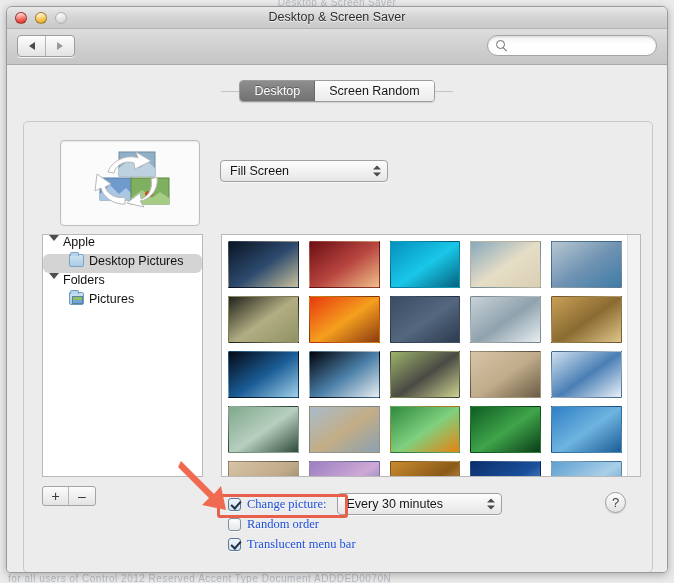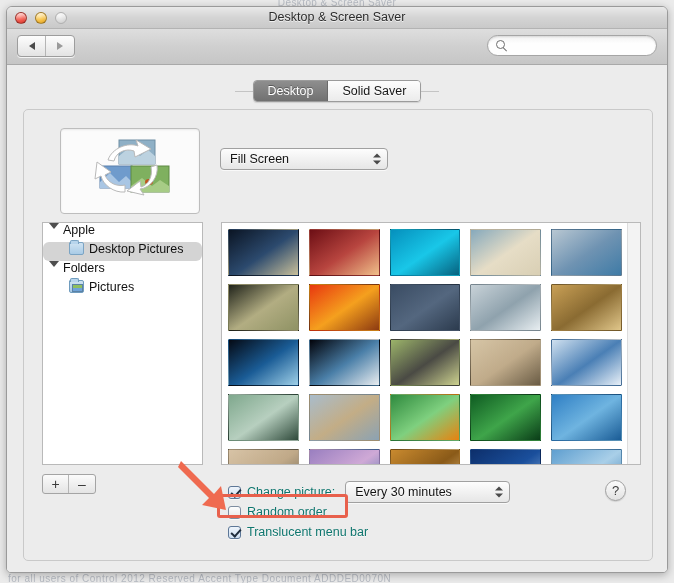--- a/index.html
+++ b/index.html
@@ -142,21 +142,21 @@
   }
   .tab.unsel {
     background: linear-gradient(to bottom,#fdfdfd,#ebebeb);
     color: #161616; text-shadow: 0 1px 0 rgba(255,255,255,.8);
   }
   
   .tabrule { height:1px; background:#c4c4c4; width: 18px; }
 
   
   .content {
-    position: absolute; left: 16px; top: 44px;
+    position: absolute; left: 16px; top: 56px;
     width: 630px; height: 452px;
     background: #ececec;
     border: 1px solid #c9c9c9; border-radius: 5px;
   }
 
   
   .preview-well {
     position: absolute; left: 36px; top: 18px;
     width: 140px; height: 86px;
     background: #fbfbfb;
@@ -287,21 +287,21 @@
   .cbox.on {
     background: linear-gradient(to bottom,#eef4fb,#cfe0f3);
     border-color: #5d7797;
   }
   .cbox.on::after {
     content: ""; position: absolute; left: 4px; top: 0.5px;
     width: 4px; height: 8px;
     border: solid #1f2d3d; border-width: 0 2px 2px 0;
     transform: rotate(42deg);
   }
-  .cblabel { font-size: 12.5px; color: #0f766e; text-shadow: 0 1px 0 rgba(255,255,255,.7); }
+  .cblabel { font-size: 12.5px; color: #1d4ed8; text-shadow: 0 1px 0 rgba(255,255,255,.7); font-family: Liberation Serif, serif; }
 
   
   .annot-box {
     position: absolute;
     border: 3px solid #e8604c; border-radius: 3px;
     pointer-events: none;
   }
   .annot-arrow { position: absolute; pointer-events: none; }
 
   
@@ -346,21 +346,21 @@
       <input type="text" placeholder="" style="">
     </div>
   </div>
 
   <div class="prefbody">
 
     <div class="tabbar">
       <div class="tabrule"></div>
       <div class="tabgroup">
         <div class="tab sel">Desktop</div>
-        <div class="tab unsel">Solid Saver</div>
+        <div class="tab unsel">Screen Random</div>
       </div>
       <div class="tabrule"></div>
     </div>
 
     <div class="content">
 
       <div class="preview-well">
         <svg class="shuffle" width="104" height="66" viewBox="0 0 104 66">
 
           <rect x="41" y="2" width="36" height="24" fill="#8fb0c6" stroke="#6f8ea3" stroke-width="1"></rect>

